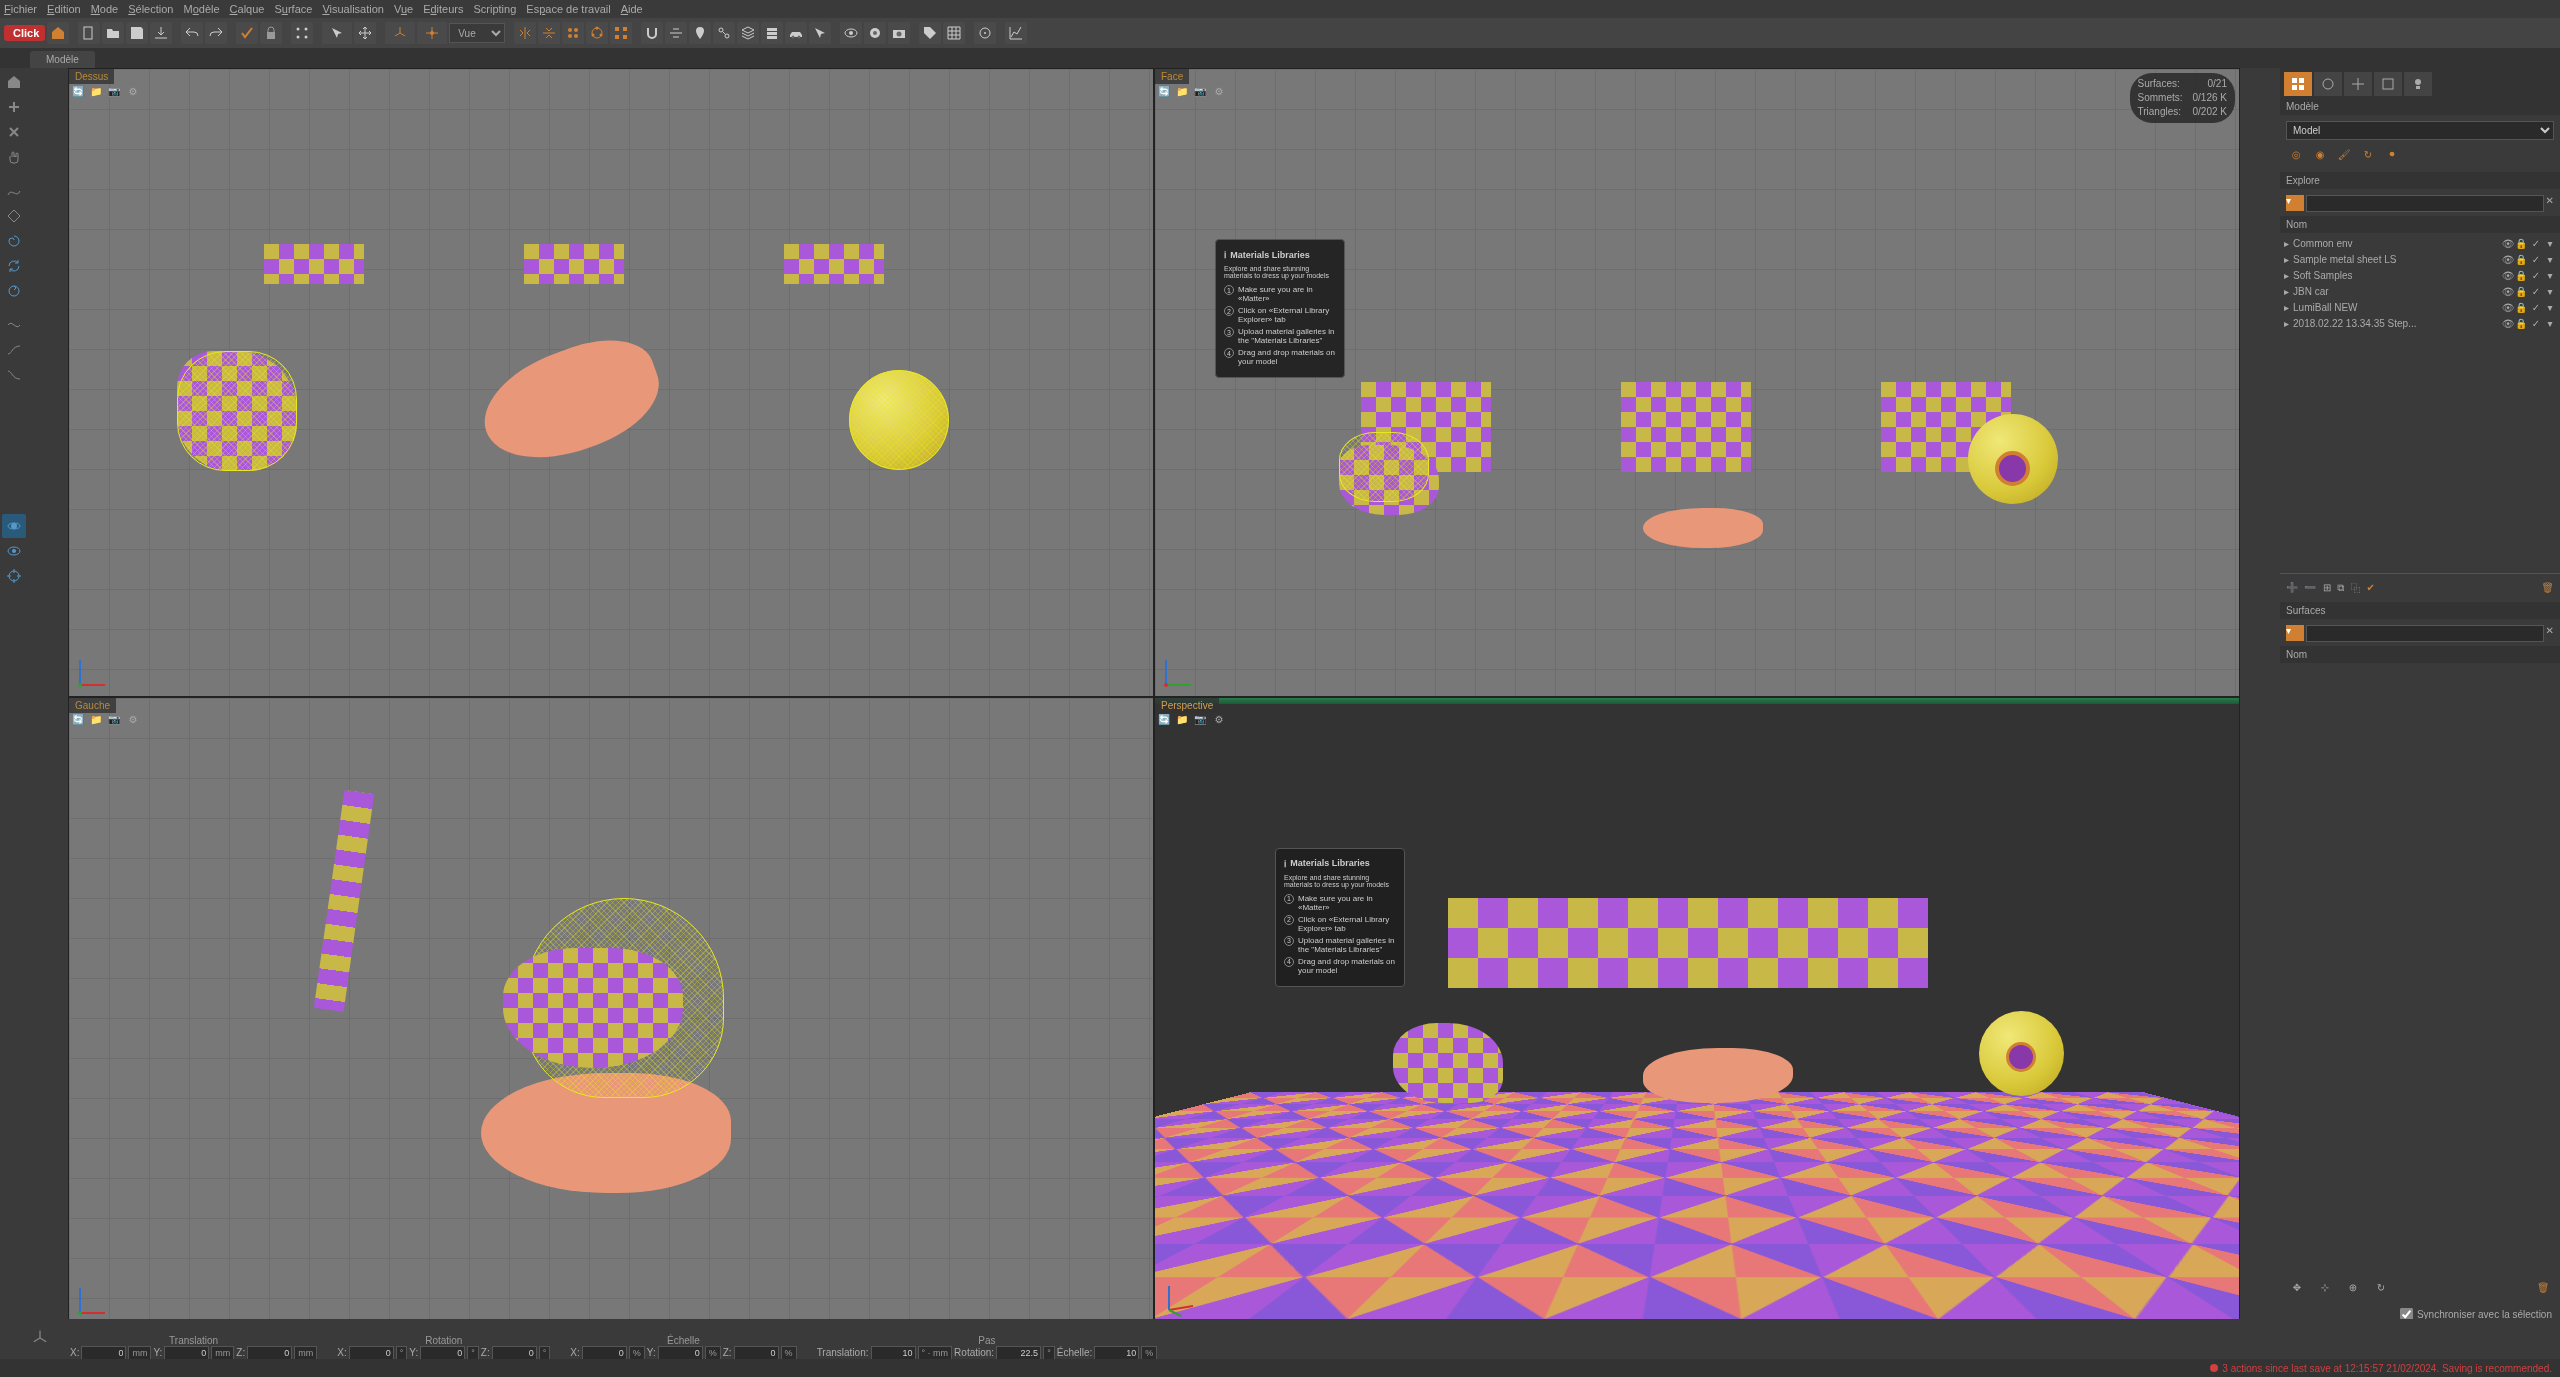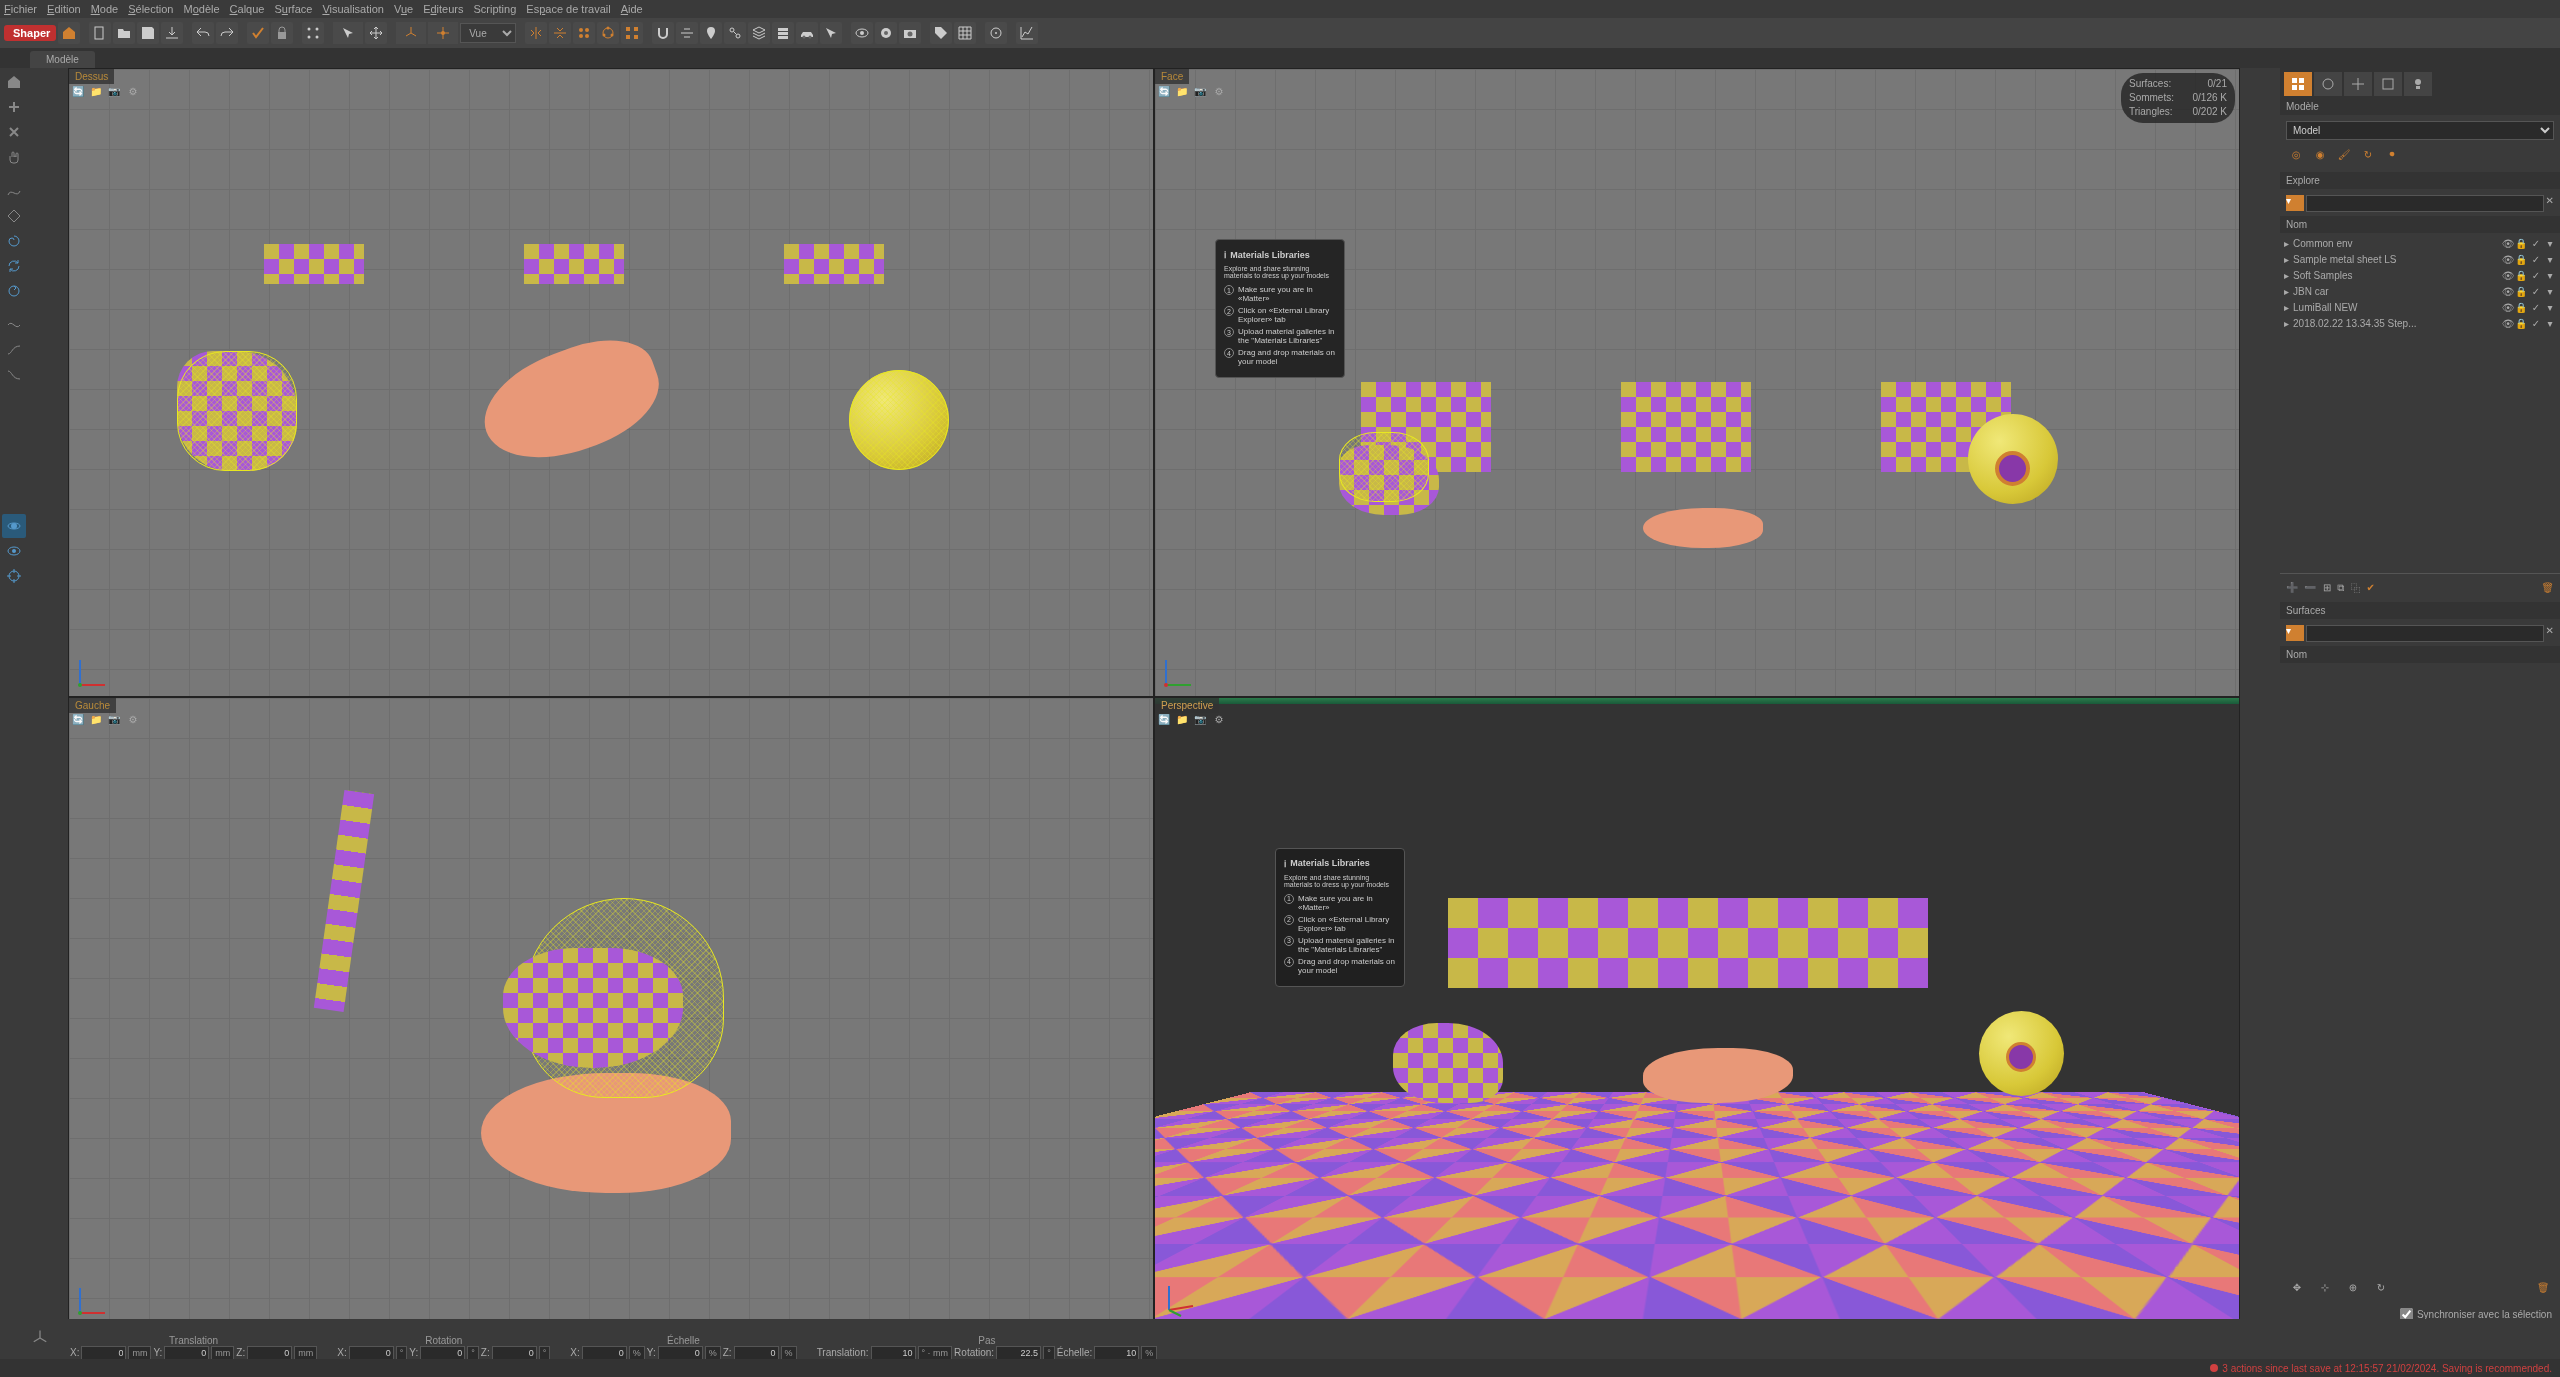--- a/index.html
+++ b/index.html
@@ -105,21 +105,21 @@
   <span>Scripting</span>
   <span>Es<u>p</u>ace de travail</span>
   <span><u>A</u>ide</span>
 </div>
 
 <div class="toolbar">
   <span class="app-logo">
       <svg viewBox="0 0 16 16">
         <path d="M2 2h12v12H2z" fill="#fff" opacity="0.3"></path>
       </svg>
-      <span>Shaper</span>
+      <span>Click</span>
     </span>
   <div class="tool-btn">
       <svg viewBox="0 0 16 16">
         <path d="M8 2l6 5v7H2V7z" fill="#d08030"></path>
       </svg>
     </div>
   <div class="tool-sep"></div>
   <div class="tool-btn">
       <svg viewBox="0 0 16 16">
         <rect x="3" y="2" width="8" height="12" fill="none" stroke="#ccc"></rect>
@@ -463,21 +463,21 @@
       <div class="vp-title">Face</div>
       <div class="vp-toolbar">
         <span class="mini">🔄</span>
         <span class="mini" style="color:#d08030">📁</span>
         <span class="mini" style="color:#d08030">📷</span>
         <span class="mini">⚙</span>
       </div>
       <div class="vp-stats">
         <div><span>Surfaces:</span> <span style="float:right; margin-left:10px;">0/21</span></div>
         <div><span>Sommets:</span> <span style="float:right; margin-left:10px;">0/126 K</span></div>
-        <div><span>Triangles:</span><span style="float:right; margin-left:20px;">0/202 K</span></div>
+        <div><span>Triangles:</span><span style="float:right; margin-left:11px;">0/202 K</span></div>
       </div>
       <div class="vp-content">
         <div class="obj-checker-blob" style="left:19%; top:50%; width:130px; height:90px;"></div>
         <div class="obj-checker-blob" style="left:43%; top:50%; width:130px; height:90px;"></div>
         <div class="obj-checker-blob" style="left:67%; top:50%; width:130px; height:90px;"></div>
         <div class="obj-checker-blob" style="left:17%; top:60%; width:100px; height:70px; border-radius:30% 50% 40% 45%;"></div>
         <div class="obj-wire" style="left:17%; top:58%; width:90px; height:70px; border-radius:40%;"></div>
         <div class="obj-blob" style="left:45%; top:70%; width:120px; height:40px;"></div>
         <div class="obj-sphere" style="left:75%; top:55%; width:90px; height:90px;"></div>
         <div style="position:absolute; left:77.5%; top:61%; width:35px; height:35px; border-radius:50%; background:#8838a8; border:4px solid #d08030;"></div>

